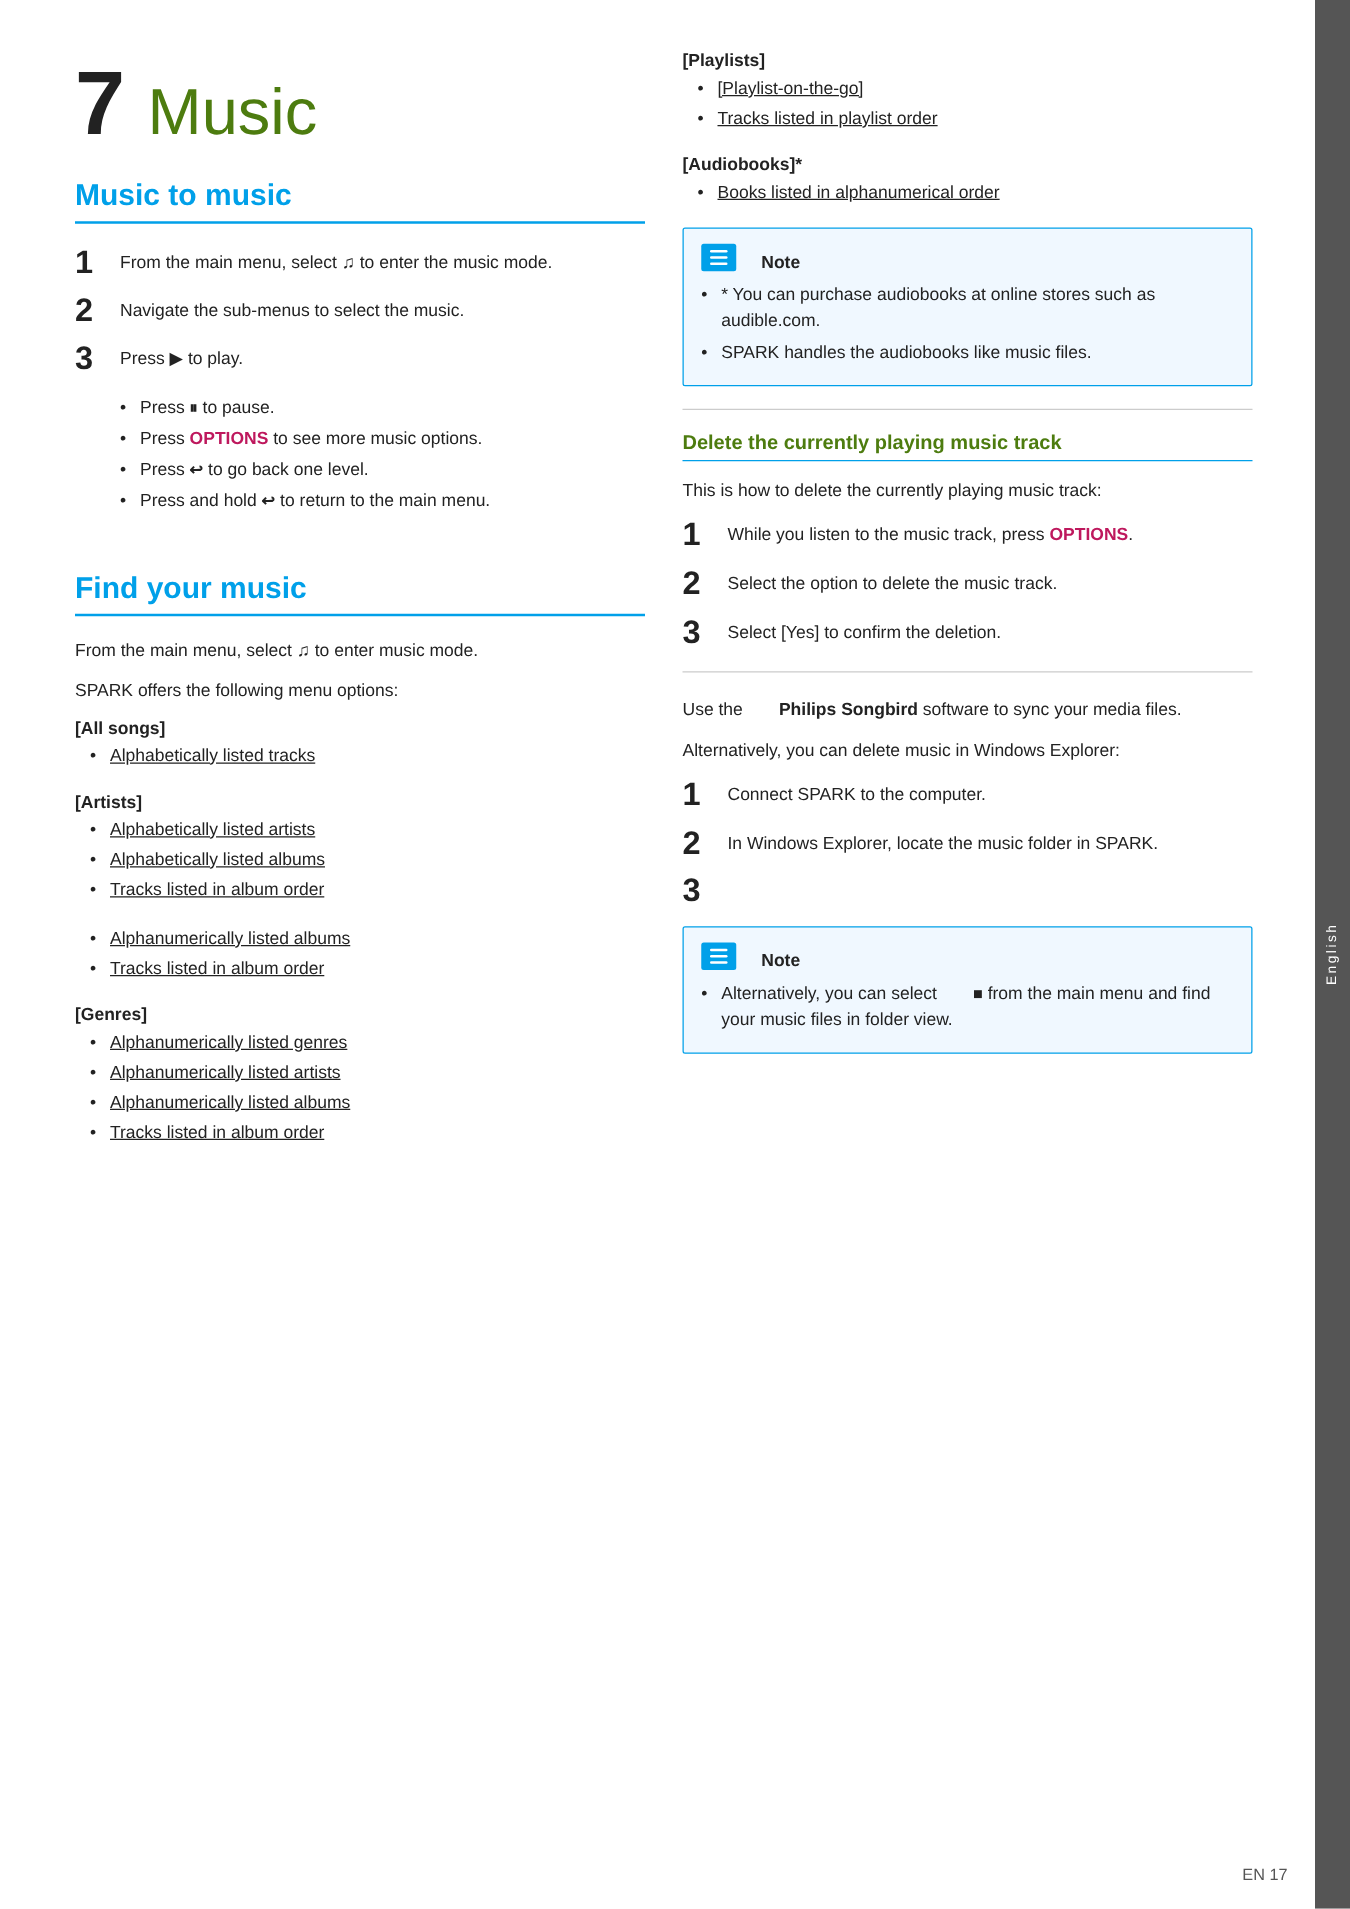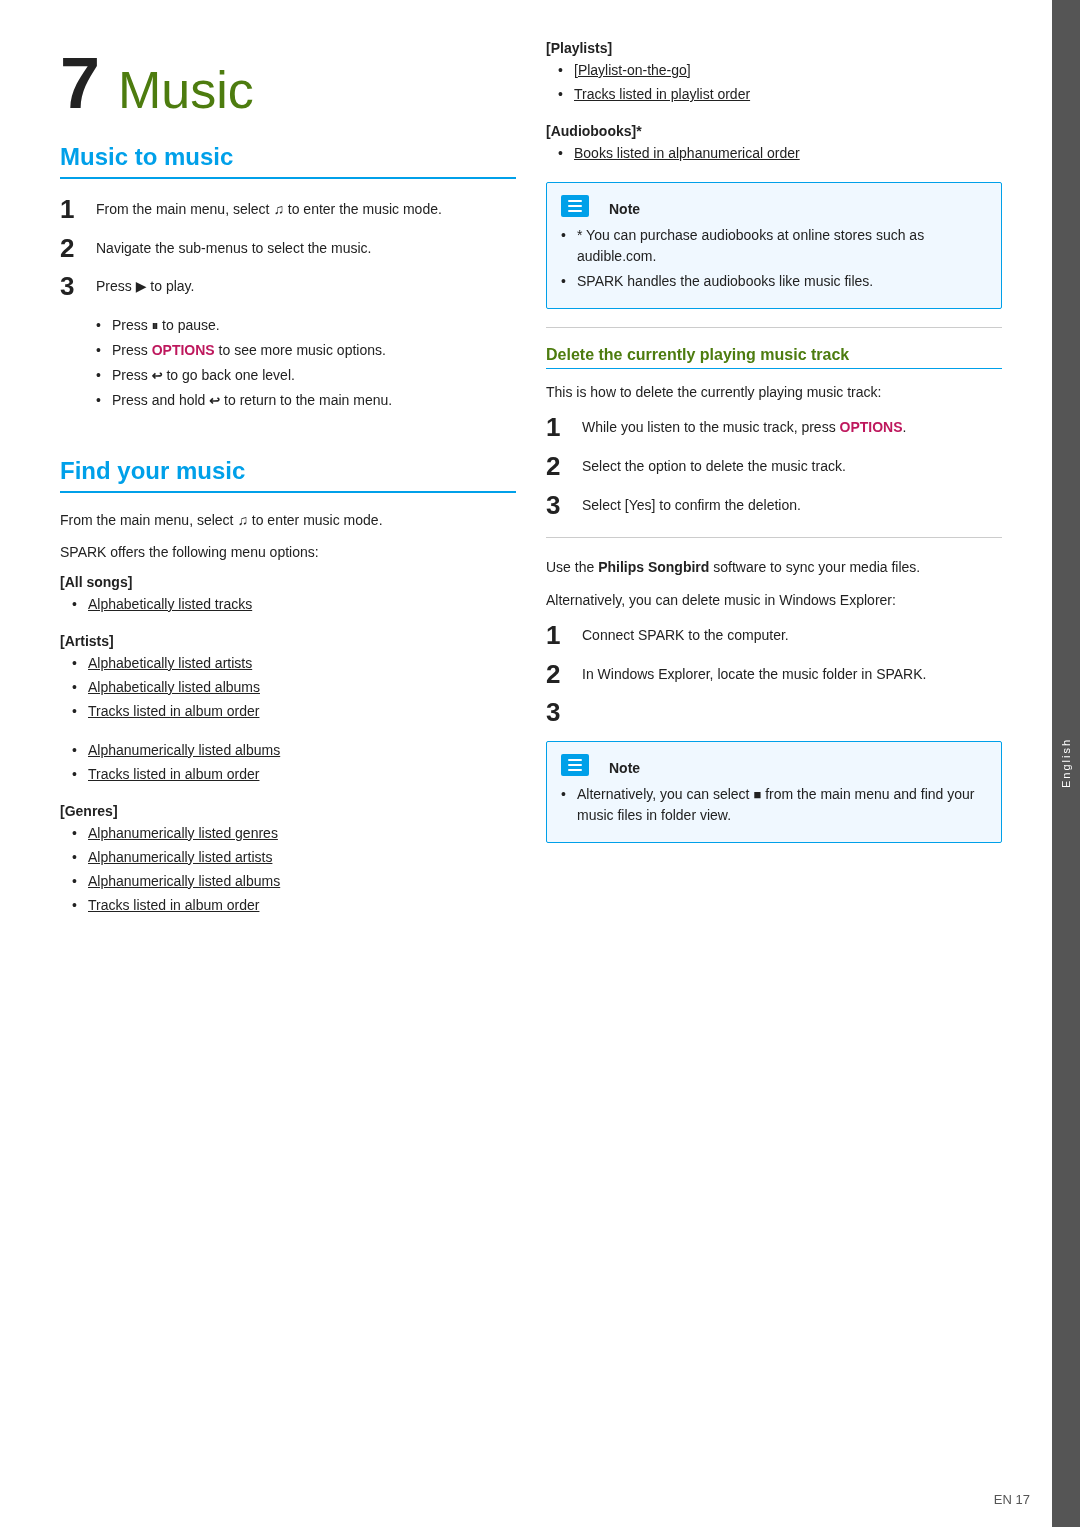--- a/index.html
+++ b/index.html
@@ -213,20 +213,21 @@
       left: 0;
     }
     
     .options-text {
       color: #be185d;
       font-weight: bold;
     }
     
     .bold-text {
       font-weight: bold;
+      margin-left: 25px;
     }
     
     .para {
       font-size: 14px;
       line-height: 1.6;
       margin-bottom: 10px;
     }
     
     .divider {
       border: none;

